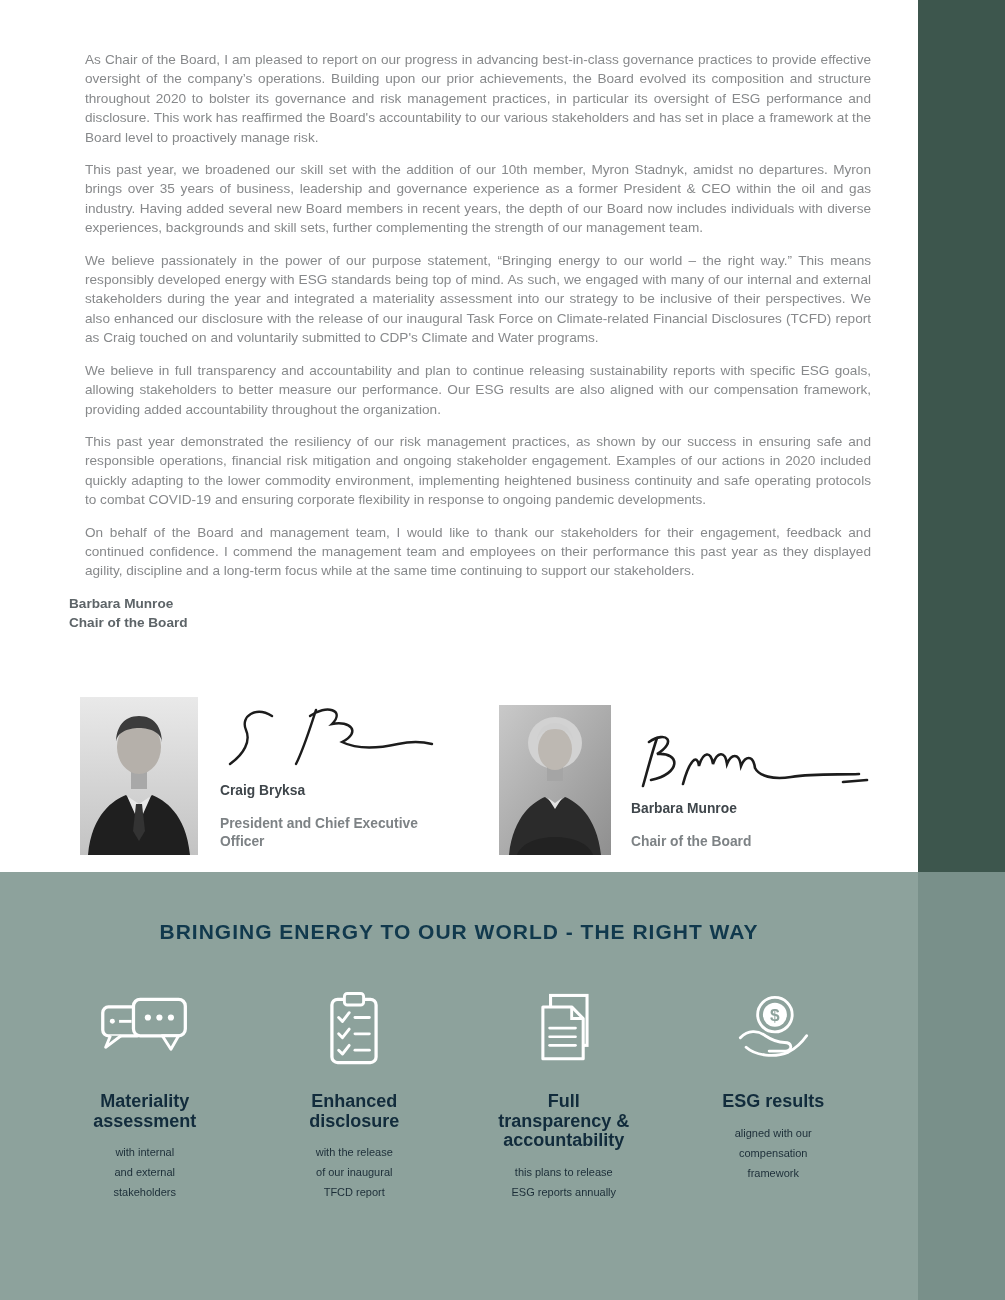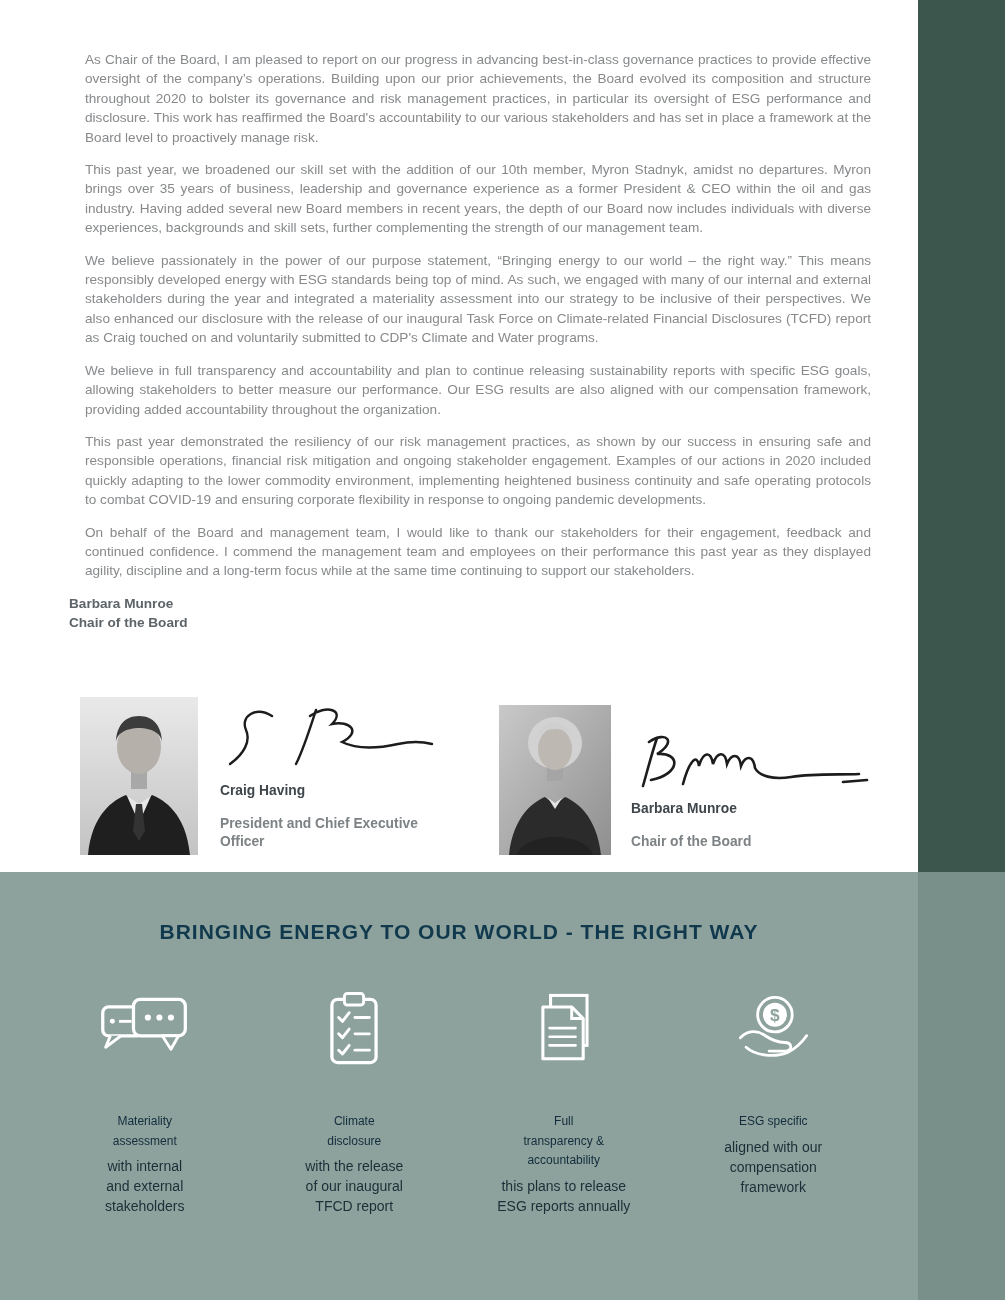--- a/index.html
+++ b/index.html
@@ -128,30 +128,29 @@
     text-align:center;
   }
   .item-icon{
     height:80px;
     display:flex;
     align-items:center;
     justify-content:center;
     margin-bottom:22px;
   }
   .item-label{
-    font-size:12px;
-    font-weight:normal;
+    font-size:18px;
+    font-weight:bold;
     color:var(--navy-label);
     line-height:19.5px;
     white-space:pre-line;
-    margin-top:20px;
   }
   .item-text{
-    margin-top:5px;
-    font-size:14px;
+    margin-top:11px;
+    font-size:11px;
     color:var(--navy-text);
     line-height:20px;
     white-space:pre-line;
   }
 </style>
 </head>
 <body>
 
 <div class="page">
 
@@ -190,21 +189,21 @@
         </svg>
 
         <div class="sig-col" style="margin-left:22px;width:300px;">
           <svg class="sig-art" width="220" height="82" viewBox="0 0 220 82">
             <g fill="none" stroke="#1c1c1c" stroke-width="2.4" stroke-linecap="round">
               <path d="M52 22 C36 12 20 22 26 36 C31 47 24 60 10 70"></path>
               <path d="M96 16 C90 34 84 54 76 70"></path>
               <path d="M90 22 C106 10 126 16 112 30 C130 26 142 38 122 48 C138 56 160 54 178 50 C192 47 204 48 212 50"></path>
             </g>
           </svg>
-          <div class="sig-name">Craig Having</div>
+          <div class="sig-name">Craig Bryksa</div>
           <div class="sig-title">President and Chief Executive Officer</div>
         </div>
 
         <svg class="photo" width="112" height="150" viewBox="0 0 112 150" style="margin-left:40px;">
           <defs>
             <linearGradient id="pbg2" x1="0" y1="0" x2="1" y2="1">
               <stop offset="0" stop-color="#c9c9c9"></stop>
                 <stop offset="1" stop-color="#8f8f8f"></stop>
             </linearGradient>
           </defs>
@@ -270,21 +269,21 @@
               <rect x="27" y="8" width="46" height="66" rx="6" fill="none" stroke="#ffffff" stroke-width="3.4"></rect>
               <rect x="40" y="2" width="20" height="12" rx="3" fill="#8da29c" stroke="#ffffff" stroke-width="3"></rect>
               <polyline points="34,27 38,31 45,22" fill="none" stroke="#ffffff" stroke-width="3" stroke-linecap="round" stroke-linejoin="round"></polyline>
               <line x1="51" y1="27" x2="66" y2="27" stroke="#ffffff" stroke-width="3" stroke-linecap="round"></line>
               <polyline points="34,44 38,48 45,39" fill="none" stroke="#ffffff" stroke-width="3" stroke-linecap="round" stroke-linejoin="round"></polyline>
               <line x1="51" y1="44" x2="66" y2="44" stroke="#ffffff" stroke-width="3" stroke-linecap="round"></line>
               <polyline points="34,61 38,65 45,56" fill="none" stroke="#ffffff" stroke-width="3" stroke-linecap="round" stroke-linejoin="round"></polyline>
               <line x1="51" y1="61" x2="66" y2="61" stroke="#ffffff" stroke-width="3" stroke-linecap="round"></line>
             </svg>
           </div>
-          <div class="item-label">Climate
+          <div class="item-label">Enhanced
 disclosure</div>
           <div class="item-text">with the release
 of our inaugural
 TFCD report</div>
         </div>
 
         <div class="item">
           <div class="item-icon">
             <svg width="96" height="78" viewBox="0 0 100 80">
               <rect x="36" y="4" width="38" height="52" fill="none" stroke="#ffffff" stroke-width="3.2"></rect>
@@ -305,21 +304,21 @@
         <div class="item">
           <div class="item-icon">
             <svg width="96" height="78" viewBox="0 0 100 80">
               <circle cx="52" cy="24" r="18" fill="none" stroke="#ffffff" stroke-width="3"></circle>
               <circle cx="52" cy="24" r="12.5" fill="#ffffff"></circle>
               <text x="52" y="30.5" text-anchor="middle" font-size="18" font-weight="bold" fill="#8da29c" font-family="Liberation Sans, sans-serif">$</text>
               <path d="M16 48 C24 40 34 40 42 46 C48 50 56 53 62 53 C70 53 71 61 63 62 L46 62" fill="none" stroke="#ffffff" stroke-width="3" stroke-linecap="round"></path>
               <path d="M22 58 C32 67 52 69 66 63 C74 59 80 53 85 46" fill="none" stroke="#ffffff" stroke-width="3" stroke-linecap="round"></path>
             </svg>
           </div>
-          <div class="item-label">ESG specific</div>
+          <div class="item-label">ESG results</div>
           <div class="item-text">aligned with our
 compensation
 framework</div>
         </div>
 
       </div>
     </div>
   </div>
 
 </div>

